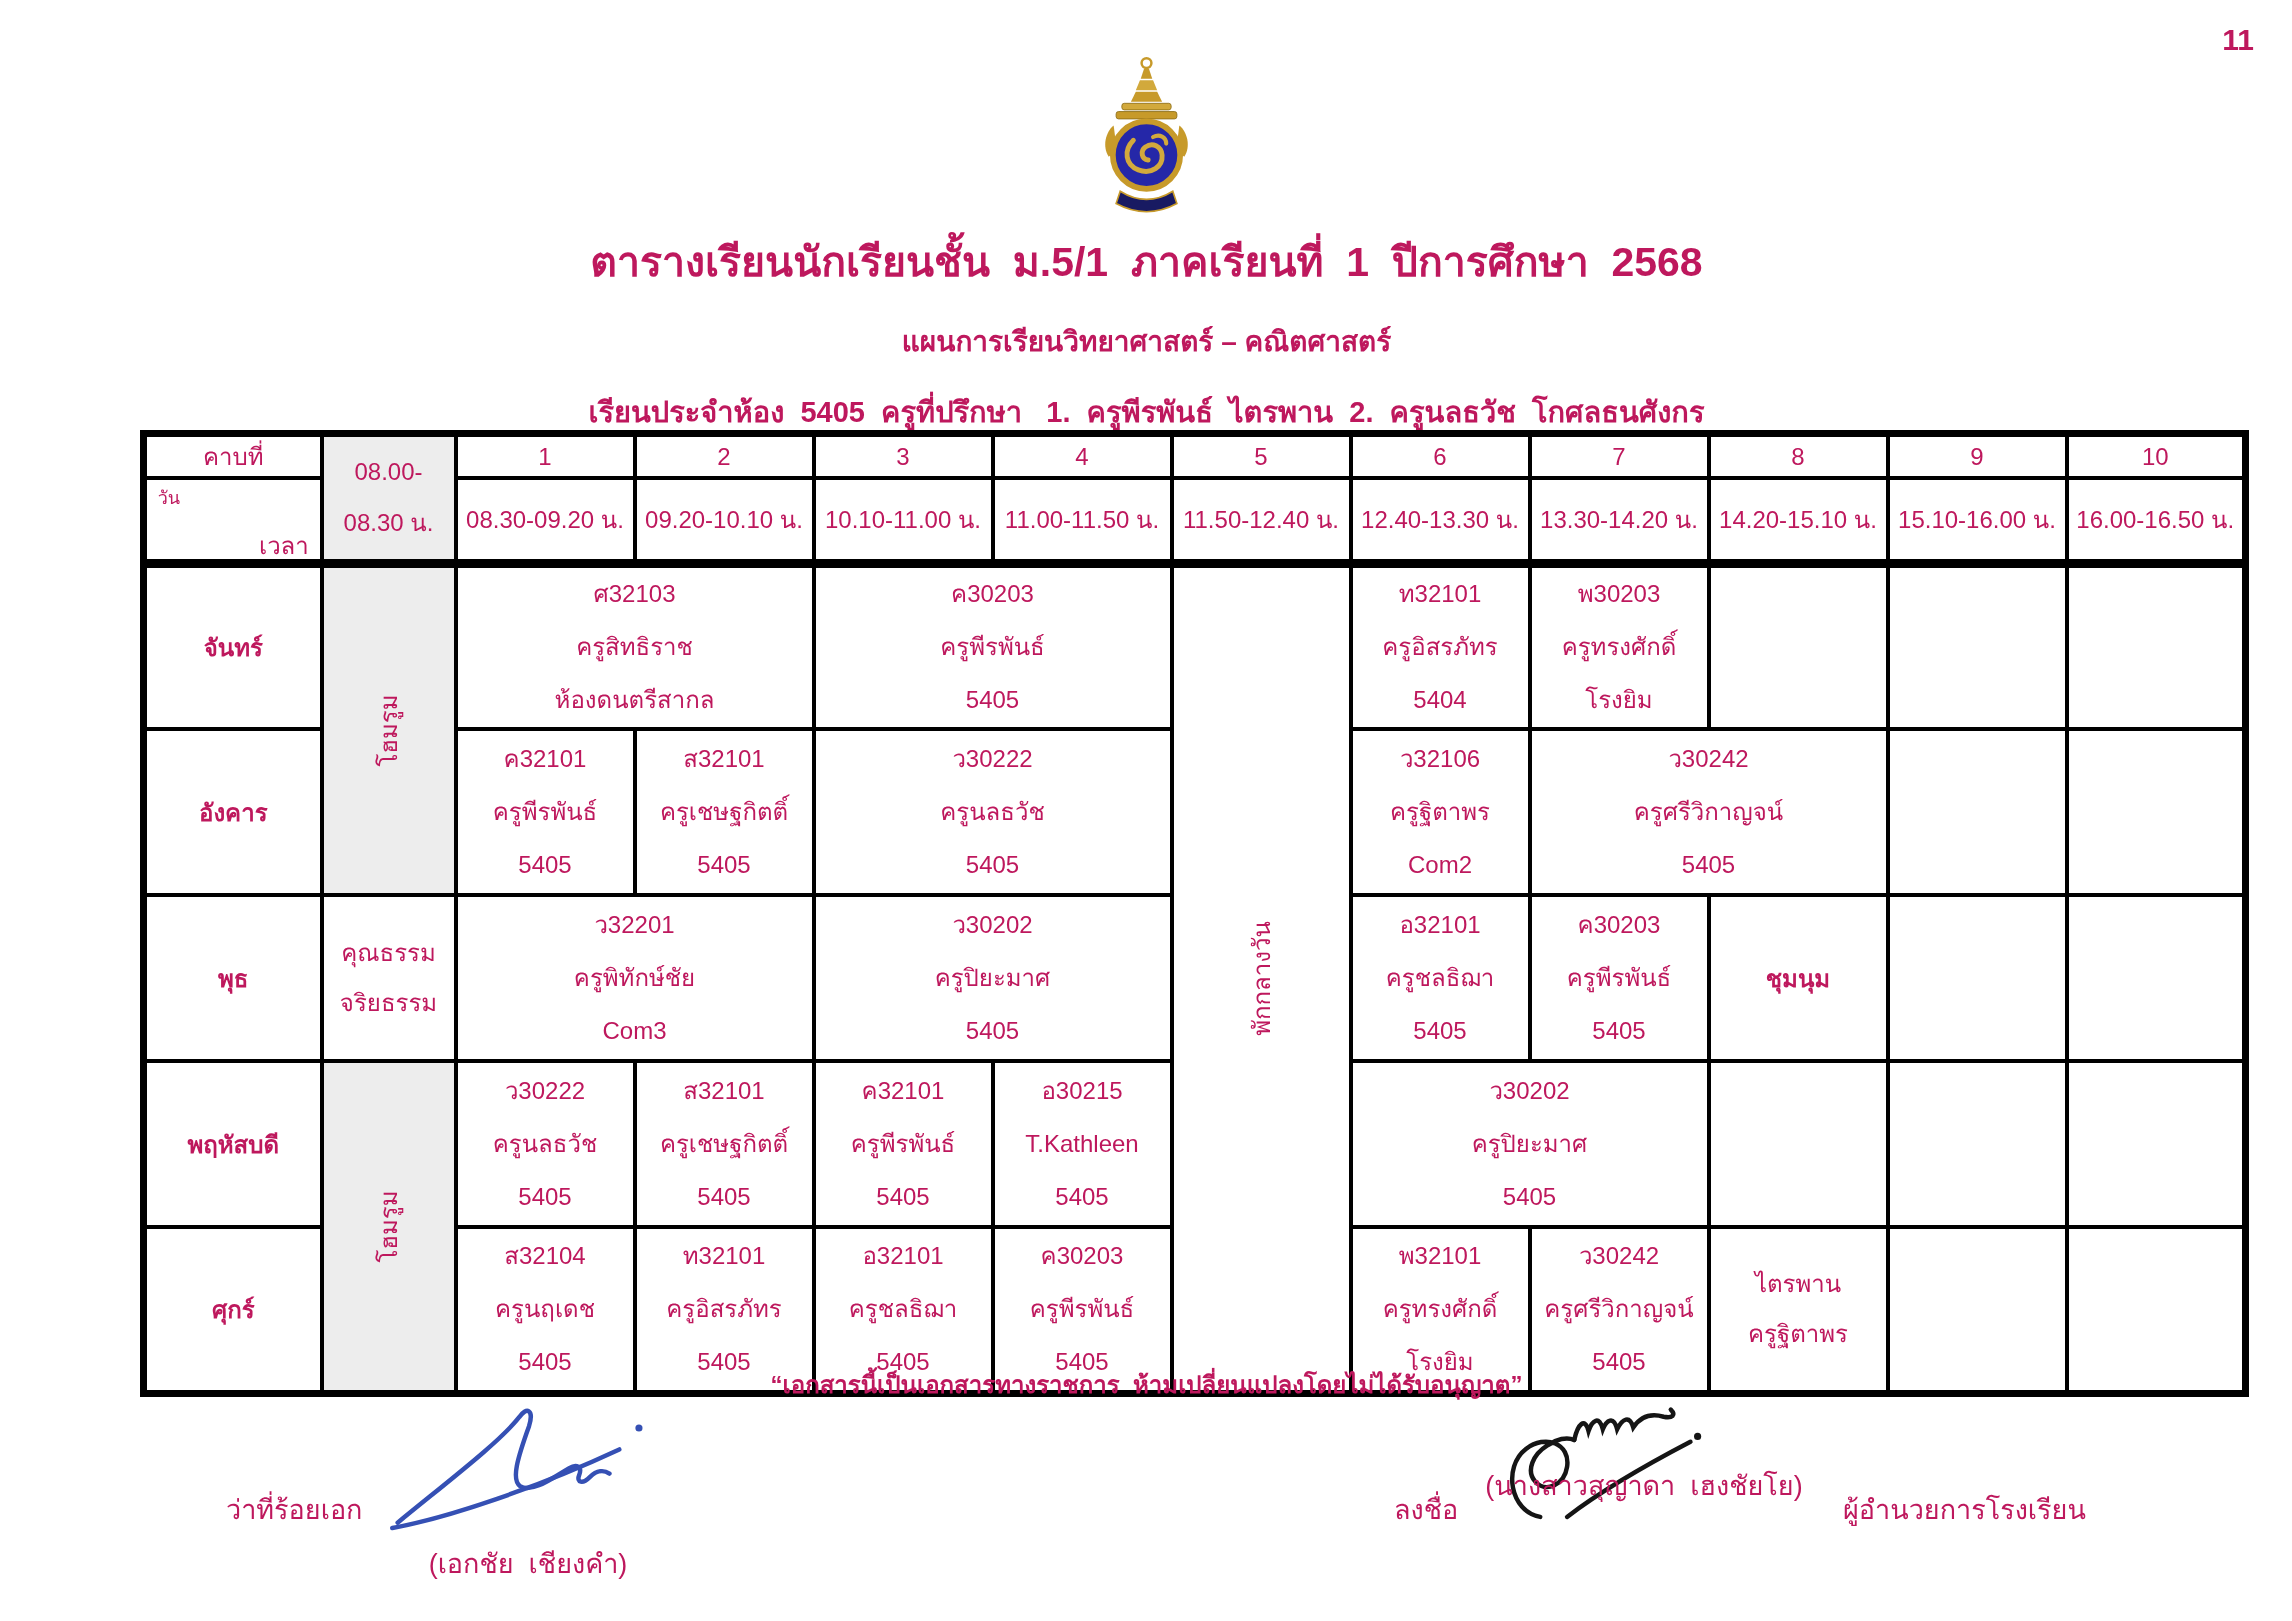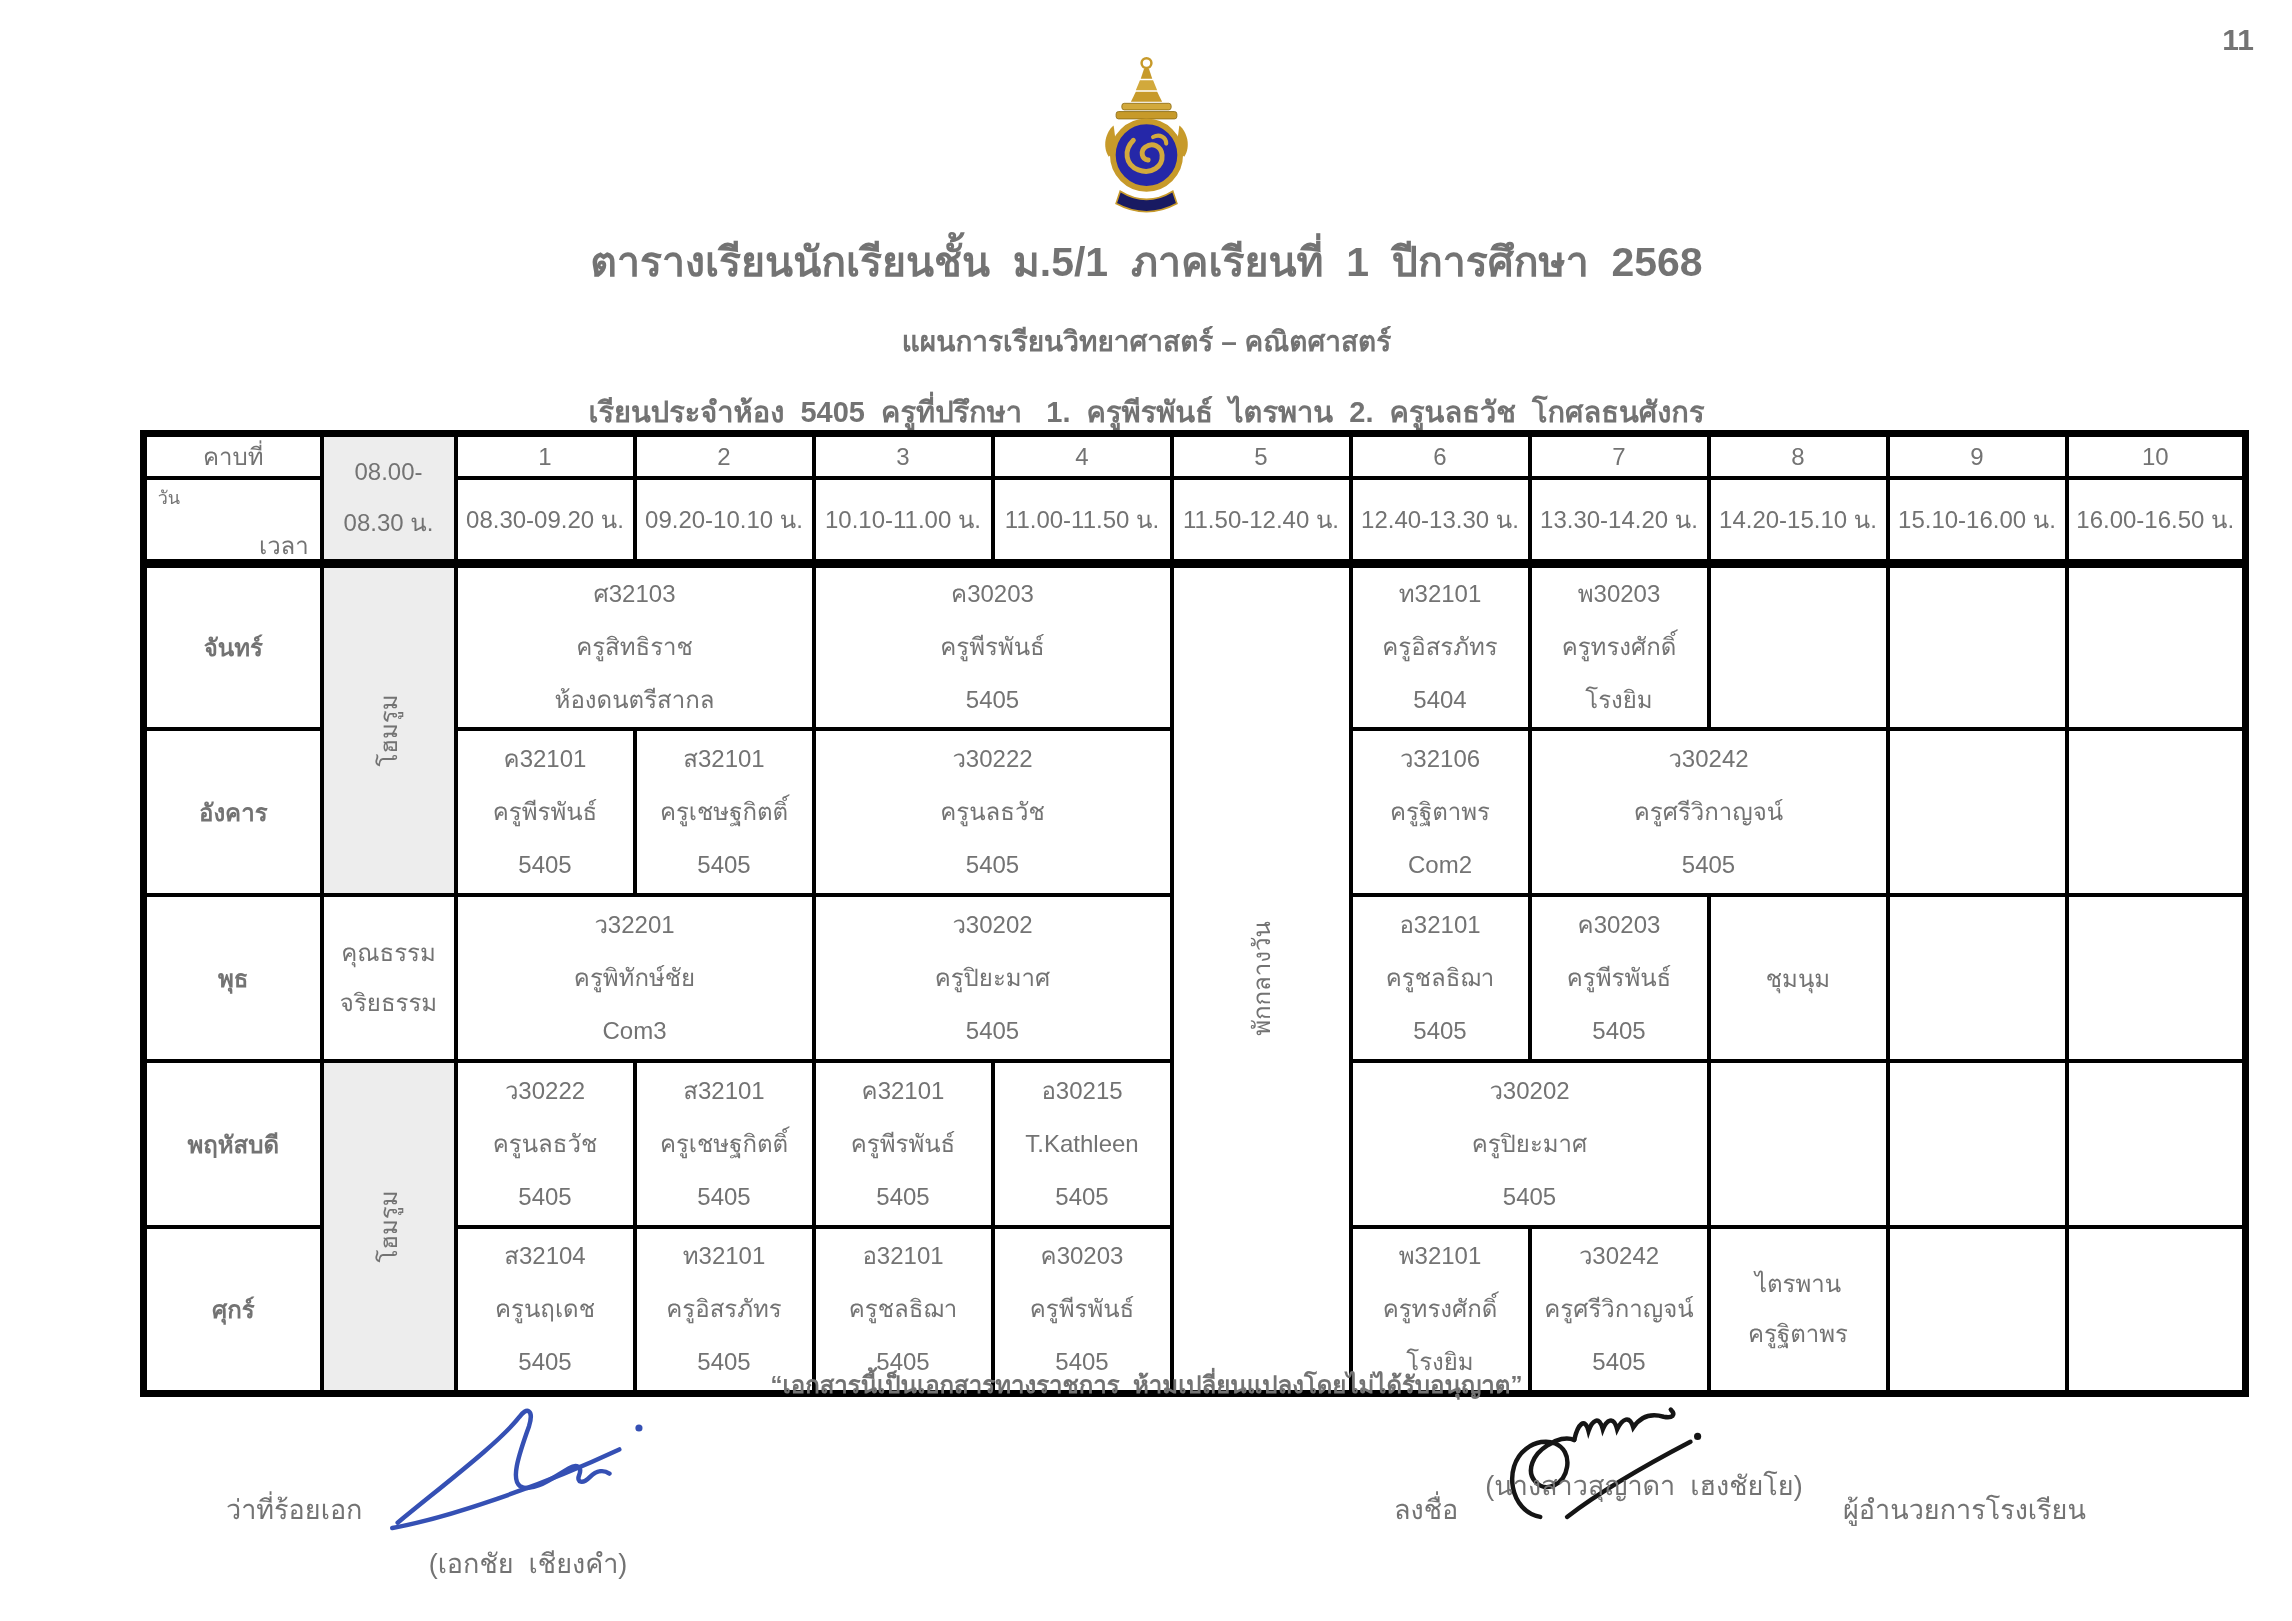--- a/index.html
+++ b/index.html
@@ -1,18 +1,18 @@
 <!DOCTYPE html>
 <html style="font-size:14.3px"><head>
 <meta charset="utf-8">
 <style>
   html,body{margin:0;padding:0;background:#fff;}
   .page{
     position:relative;width:2293px;height:1622px;background:#ffffff;
-    font-family:"Liberation Sans",sans-serif;color:#737373;overflow:hidden;
+    font-family:"Liberation Sans",sans-serif;color:#be185d;overflow:hidden;
   }
   .pageno{position:absolute;top:23px;right:39px;font-size:30px;font-weight:bold;}
   .crest{position:absolute;top:52px;left:1089px;width:115px;height:170px;}
   .title{position:absolute;top:229px;left:0;width:100%;text-align:center;
          font-size:41px;font-weight:bold;white-space:pre-wrap;}
   .subtitle{position:absolute;top:319px;left:0;width:100%;text-align:center;
          font-size:28px;font-weight:bold;white-space:pre-wrap;}
   .roomline{position:absolute;top:389px;left:0;width:100%;text-align:center;
          font-size:29px;font-weight:bold;white-space:pre-wrap;}
 
@@ -24,21 +24,21 @@
   tr.hrow2{height:85px;}
   tr.drow{height:166px;}
   td.hcell{border-width:3.6px;font-size:25px;}
   td.hbot{border-bottom-width:9.9px !important;}
   td.shade{background:#ededed;}
   td.daycell{font-size:29px;font-weight:bold;}
   .timecell{font-size:23px;}
   .c3{display:flex;flex-direction:column;justify-content:space-between;
       height:133px;padding:12.5px 1.8px;line-height:1.1;}
   .c2{display:flex;flex-direction:column;justify-content:center;gap:23px;line-height:1.1;}
-  .c1{display:flex;align-items:flex-end;justify-content:center;height:100%;}
+  .c1{display:flex;align-items:flex-end;justify-content:center;height:100%;font-weight:bold;}
   .vwrap{display:flex;align-items:center;justify-content:center;height:100%;width:100%;}
   .vwrap span{transform:rotate(-90deg);white-space:nowrap;font-size:24px;}
   .corner{position:relative;height:100%;}
   .corner svg{position:absolute;left:0;top:0;width:100%;height:100%;}
   .corner .tlab{position:absolute;top:7.2px;right:10.7px;font-size:24px;}
   .corner .dlab{position:absolute;bottom:7.2px;left:10.7px;font-size:18px;}
   .htime{display:flex;flex-direction:column;justify-content:center;gap:27px;
          font-size:24px;line-height:1;}
   .note{position:absolute;top:1365px;left:0;width:100%;text-align:center;
         font-size:24px;font-weight:bold;white-space:pre-wrap;}

